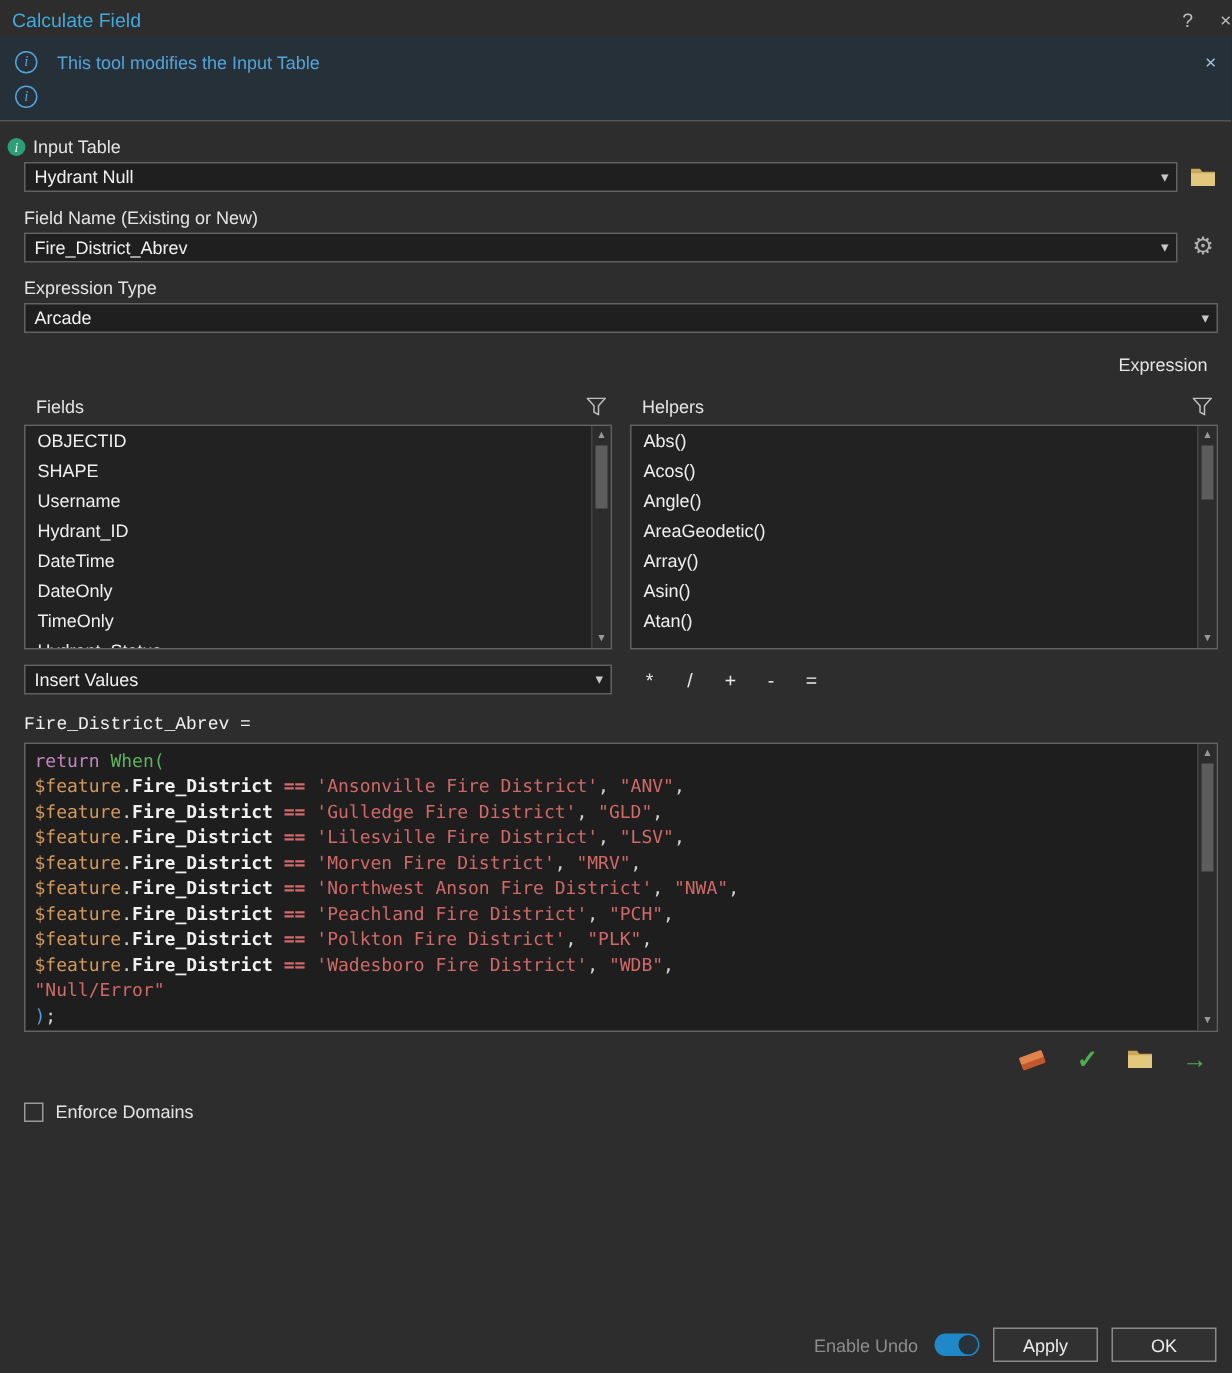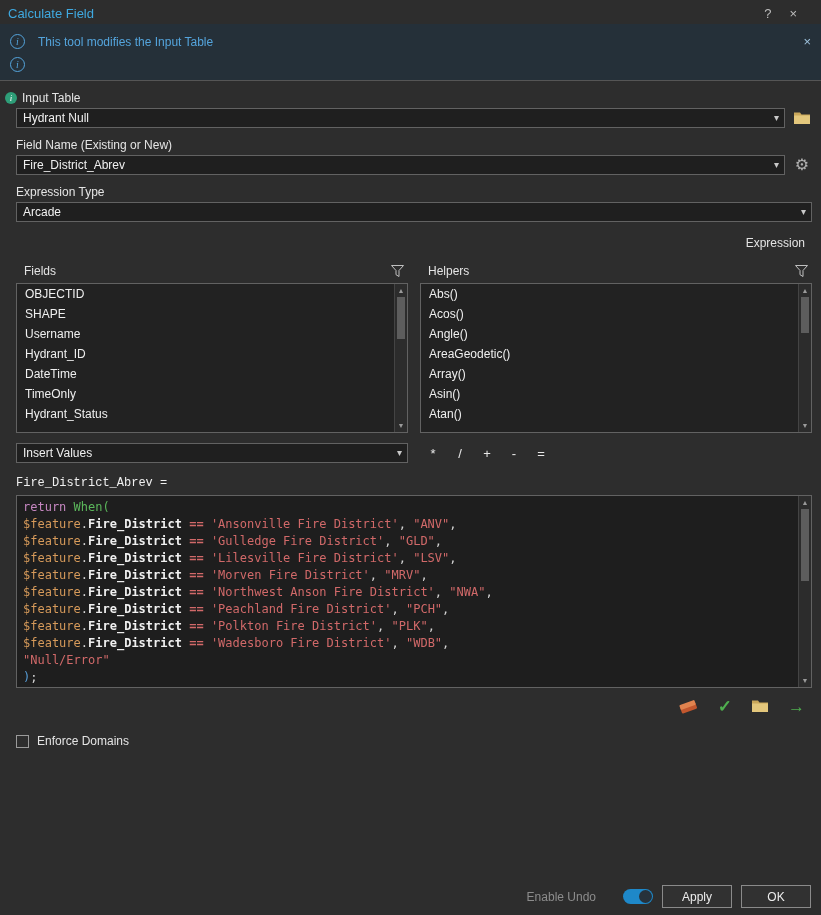--- a/index.html
+++ b/index.html
@@ -3,21 +3,21 @@
 <meta charset="utf-8">
 <style>
   * { box-sizing: border-box; }
   html, body { margin:0; padding:0; }
   body {
     width:821px; height:915px; position:relative; overflow:hidden;
     background:#2d2d2d; color:#e4e4e4;
     font-family:"Liberation Sans", sans-serif; font-size:12px;
   }
   
-  .titlebar { height:24px; display:flex; align-items:center; padding:2px 24px 0 8px; }
+  .titlebar { height:24px; display:flex; align-items:center; padding:2px 0 0 8px; }
   .title { color:#3fa9e0; font-size:13px; flex:1; }
   .tb-btn { color:#bdbdbd; margin-left:18px; font-size:13px; cursor:default; }
   
   .header { background:#253039; border-bottom:1px solid #555; padding:4px 0 4px; }
   .msg-row { display:flex; align-items:center; padding:6px 10px 4px; }
   .msg-text { color:#54a4dc; flex:1; margin-left:13px; }
   .info-circle {
     min-width:15px; width:15px; height:15px; border-radius:50%;
     border:1px solid #54a4dc; color:#54a4dc; font-size:10px; font-style:italic;
     font-family:"Liberation Serif", serif;
@@ -72,21 +72,21 @@
   .code-editor { position:relative; margin:0 9px 0 16px; height:193px; background:#1e1e1e; border:1px solid #626262; overflow:hidden; }
   .code-inner { padding:3px 6px; margin-right:13px; font-family:"DejaVu Sans Mono", monospace; font-size:12px; }
   .code-line { line-height:17px; white-space:pre; }
   .editor-toolbar { display:flex; justify-content:flex-end; align-items:center; gap:19px; margin:8px 16px 0 0; height:20px; }
   .green { color:#4fae4f; font-weight:bold; font-size:17px; line-height:17px; }
   
   .check-row { display:flex; align-items:center; gap:8px; margin:18px 0 0 16px; }
   .checkbox { width:13px; height:13px; border:1px solid #9a9a9a; background:transparent; }
   
   .footer { position:absolute; right:10px; bottom:7px; display:flex; align-items:center; gap:9px; }
-  .undo-label { color:#8c8c8c; margin-right:18px; }
+  .undo-label { color:#8c8c8c; margin-right:2px; }
   .toggle { width:30px; height:15px; border-radius:8px; background:#1e88c9; position:relative; }
   .knob { position:absolute; top:1px; right:1px; width:13px; height:13px; border-radius:50%; background:#27323b; }
   .btn { width:70px; height:23px; background:#313131; border:1px solid #8a8a8a; color:#ececec; font-size:12px; font-family:inherit; cursor:default; }
 </style>
 </head>
 <body>
 
 <div class="titlebar">
   <span class="title">Calculate Field</span>
   <span class="tb-btn">?</span>
@@ -156,20 +156,21 @@
         </svg>
       </span>
     </div>
     <div class="listbox">
       <div class="list-inner">
           <div class="list-item">OBJECTID</div>
           <div class="list-item">SHAPE</div>
           <div class="list-item">Username</div>
           <div class="list-item">Hydrant_ID</div>
           <div class="list-item">DateTime</div>
+          <div class="list-item">DateOnly</div>
           <div class="list-item">TimeOnly</div>
           <div class="list-item">Hydrant_Status</div>
         </div>
       <div class="scrollbar">
         <div class="sb-up">▲</div>
         <div class="sb-thumb" style="top:13px;height:42px;"></div>
         <div class="sb-down">▼</div>
       </div>
     </div>
   </div>

